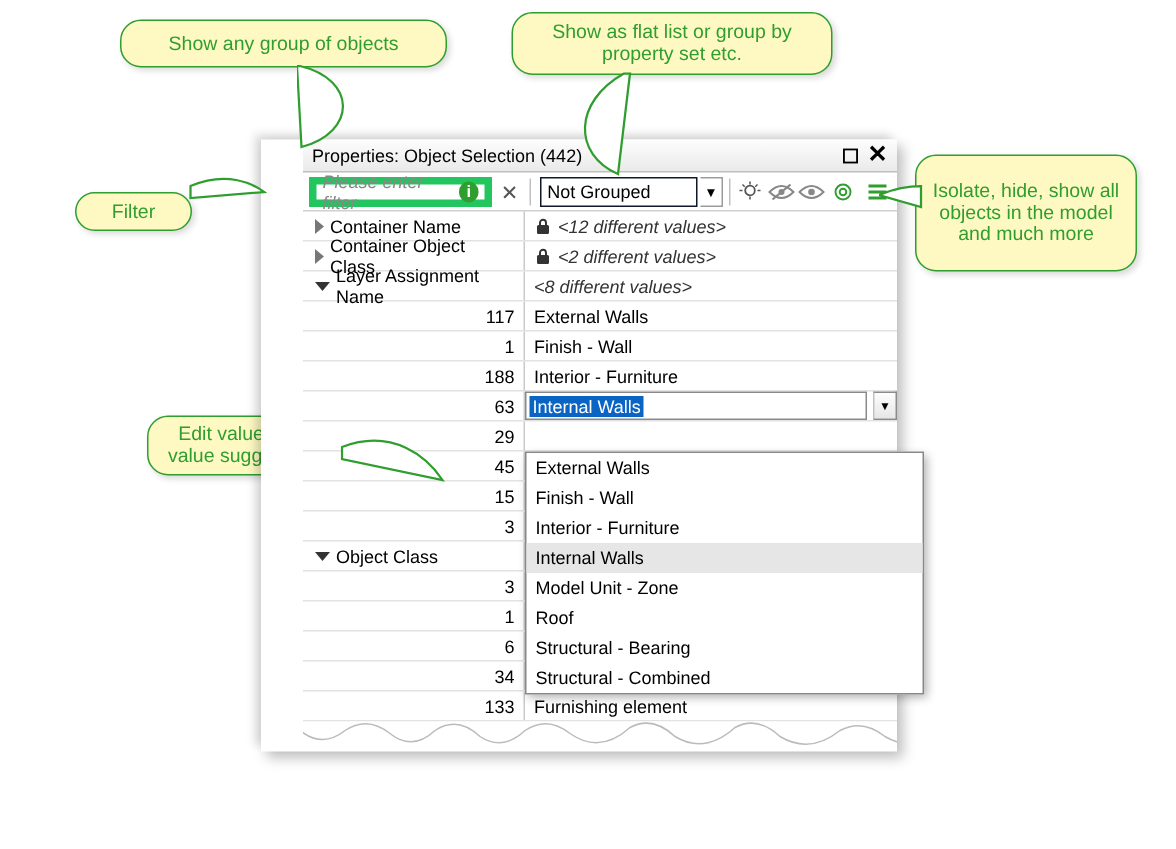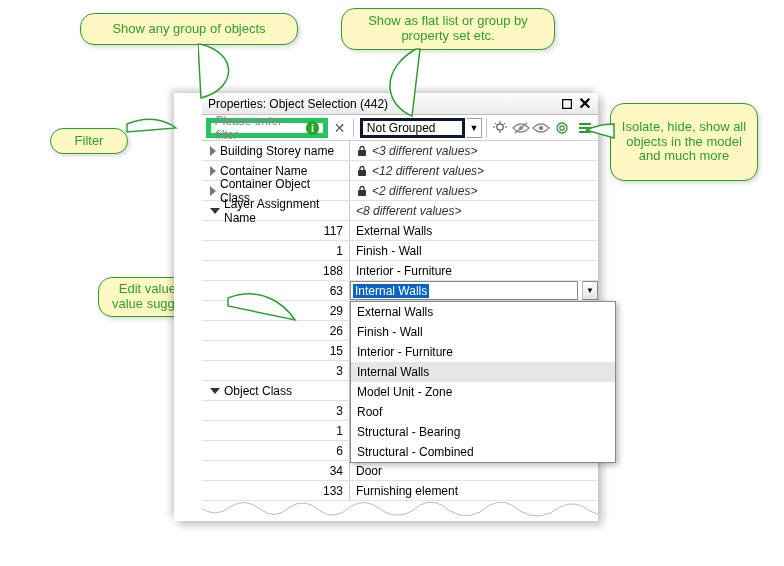--- a/index.html
+++ b/index.html
@@ -66,21 +66,21 @@
   }
   .tool-icon {
     width: 20px; height: 20px;
     display: flex; align-items: center; justify-content: center;
     cursor: pointer;
     color: #555;
   }
   .green-icon { color: #2f9e2f; }
   .group-dd {
     width: 112px; height: 20px;
-    border: 3px solid #0f172a;
+    border: 1px solid #0f172a;
     display: flex; align-items: center;
     padding: 0 4px; margin-left: 2px;
     background: #fff;
   }
   .dd-arrow {
     width: 16px; height: 20px;
     border: 1px solid #9c9c9c;
     border-left: none;
     display: flex; align-items: center; justify-content: center;
     font-size: 9px;
@@ -301,33 +301,20 @@
       <svg width="14" height="14">
           <line x1="1" y1="3" x2="13" y2="3" stroke="#2f9e2f" stroke-width="2"></line>
           <line x1="1" y1="7" x2="13" y2="7" stroke="#2f9e2f" stroke-width="2"></line>
           <line x1="1" y1="11" x2="13" y2="11" stroke="#2f9e2f" stroke-width="2"></line>
         </svg>
     </span>
   </div>
 
   <div class="grid" style="position:relative;">
 
-    <div class="row">
-      <div class="cell-key lead">
-          <span class="tri right"></span>
-          <span>Building Storey name</span>
-        </div>
-      <div class="cell-val">
-        <svg class="lock" viewBox="0 0 12 12">
-            <rect x="2" y="5" width="8" height="6" rx="1" fill="#333"></rect>
-            <path d="M4 5 V3.5 a2 2 0 0 1 4 0 V5" fill="none" stroke="#333" stroke-width="1.3"></path>
-          </svg>
-        <span class="ital">&lt;3 different values&gt;</span>
-      </div>
-    </div>
 
     <div class="row">
       <div class="cell-key lead">
           <span class="tri right"></span>
           <span>Container Name</span>
         </div>
       <div class="cell-val">
         <svg class="lock" viewBox="0 0 12 12">
             <rect x="2" y="5" width="8" height="6" rx="1" fill="#333"></rect>
             <path d="M4 5 V3.5 a2 2 0 0 1 4 0 V5" fill="none" stroke="#333" stroke-width="1.3"></path>
@@ -387,21 +374,21 @@
         </div>
         <div class="edit-dd-btn">▼</div>
       </div>
     </div>
 
     <div class="row">
       <div class="cell-key sub">29</div>
       <div class="cell-val"></div>
     </div>
     <div class="row">
-      <div class="cell-key sub">26</div>
+      <div class="cell-key sub">45</div>
       <div class="cell-val"></div>
     </div>
     <div class="row">
       <div class="cell-key sub">15</div>
       <div class="cell-val"></div>
     </div>
     <div class="row">
       <div class="cell-key sub">3</div>
       <div class="cell-val"></div>
     </div>

